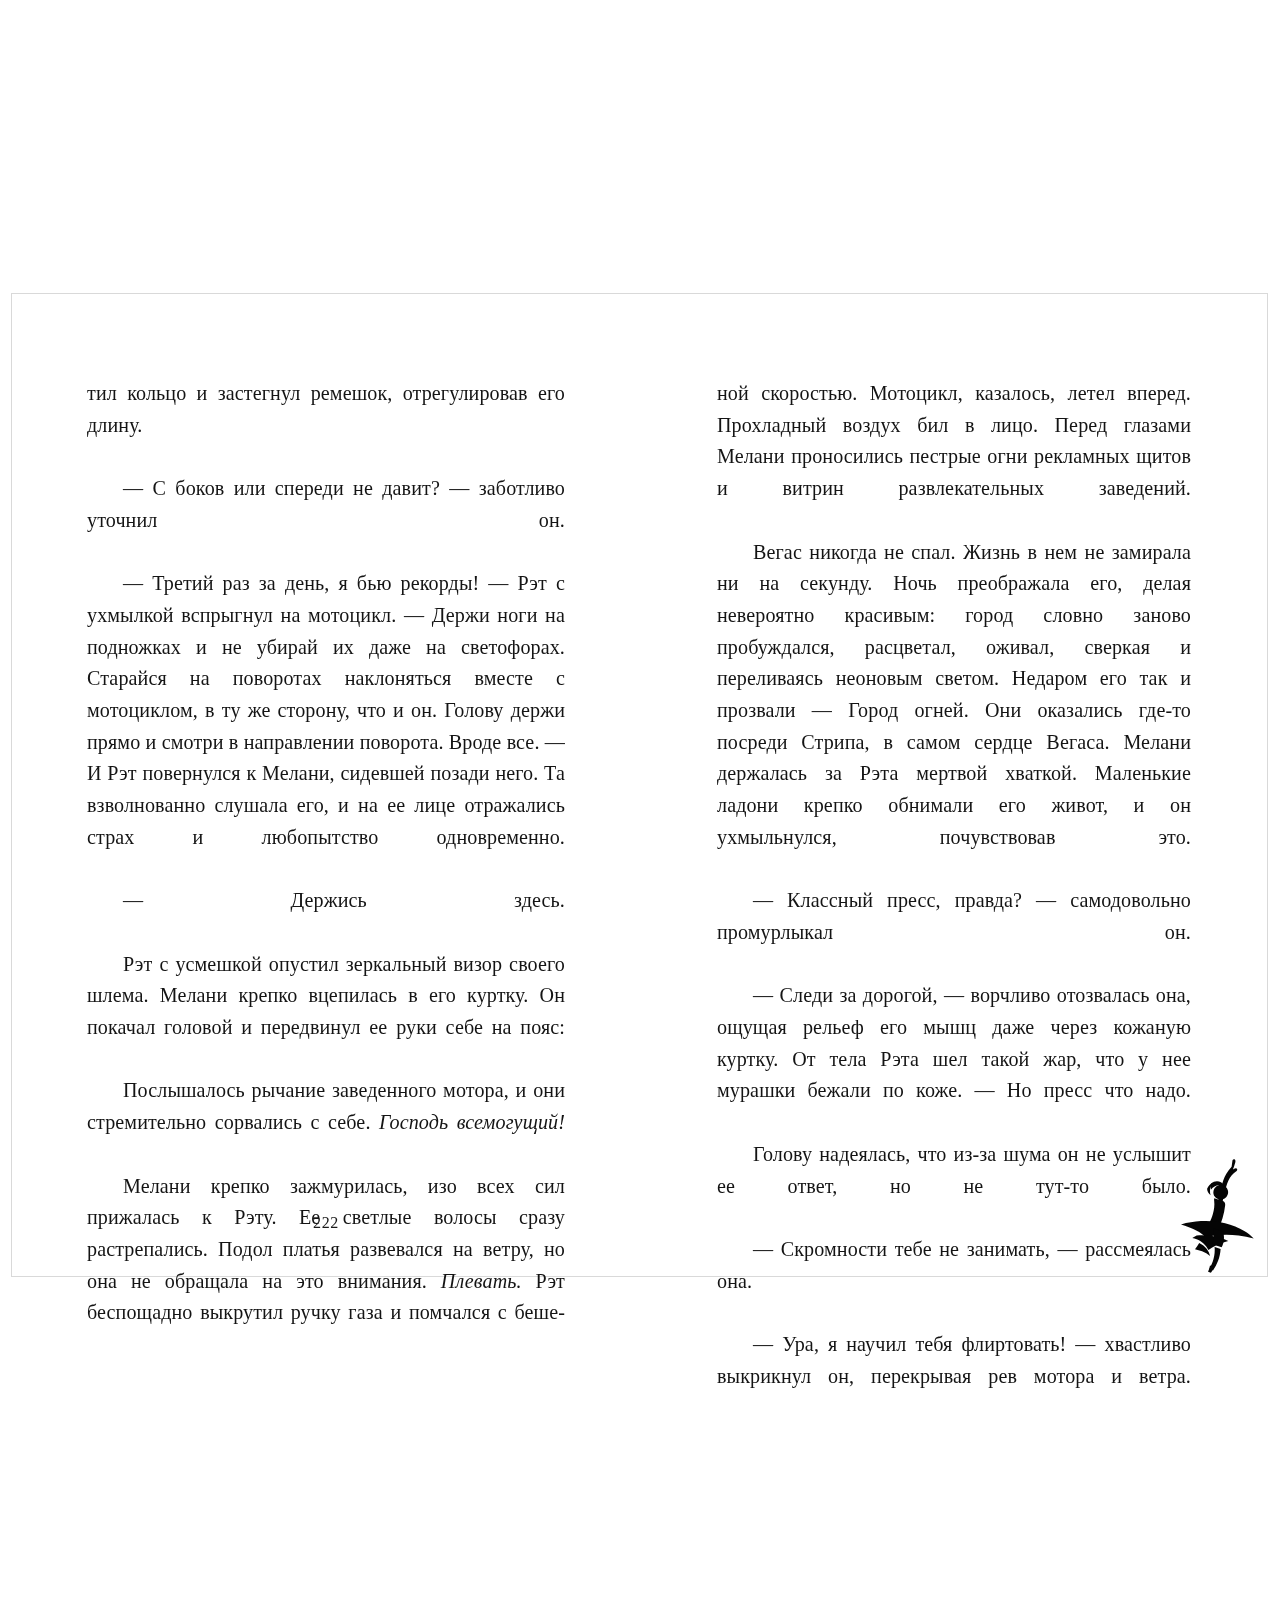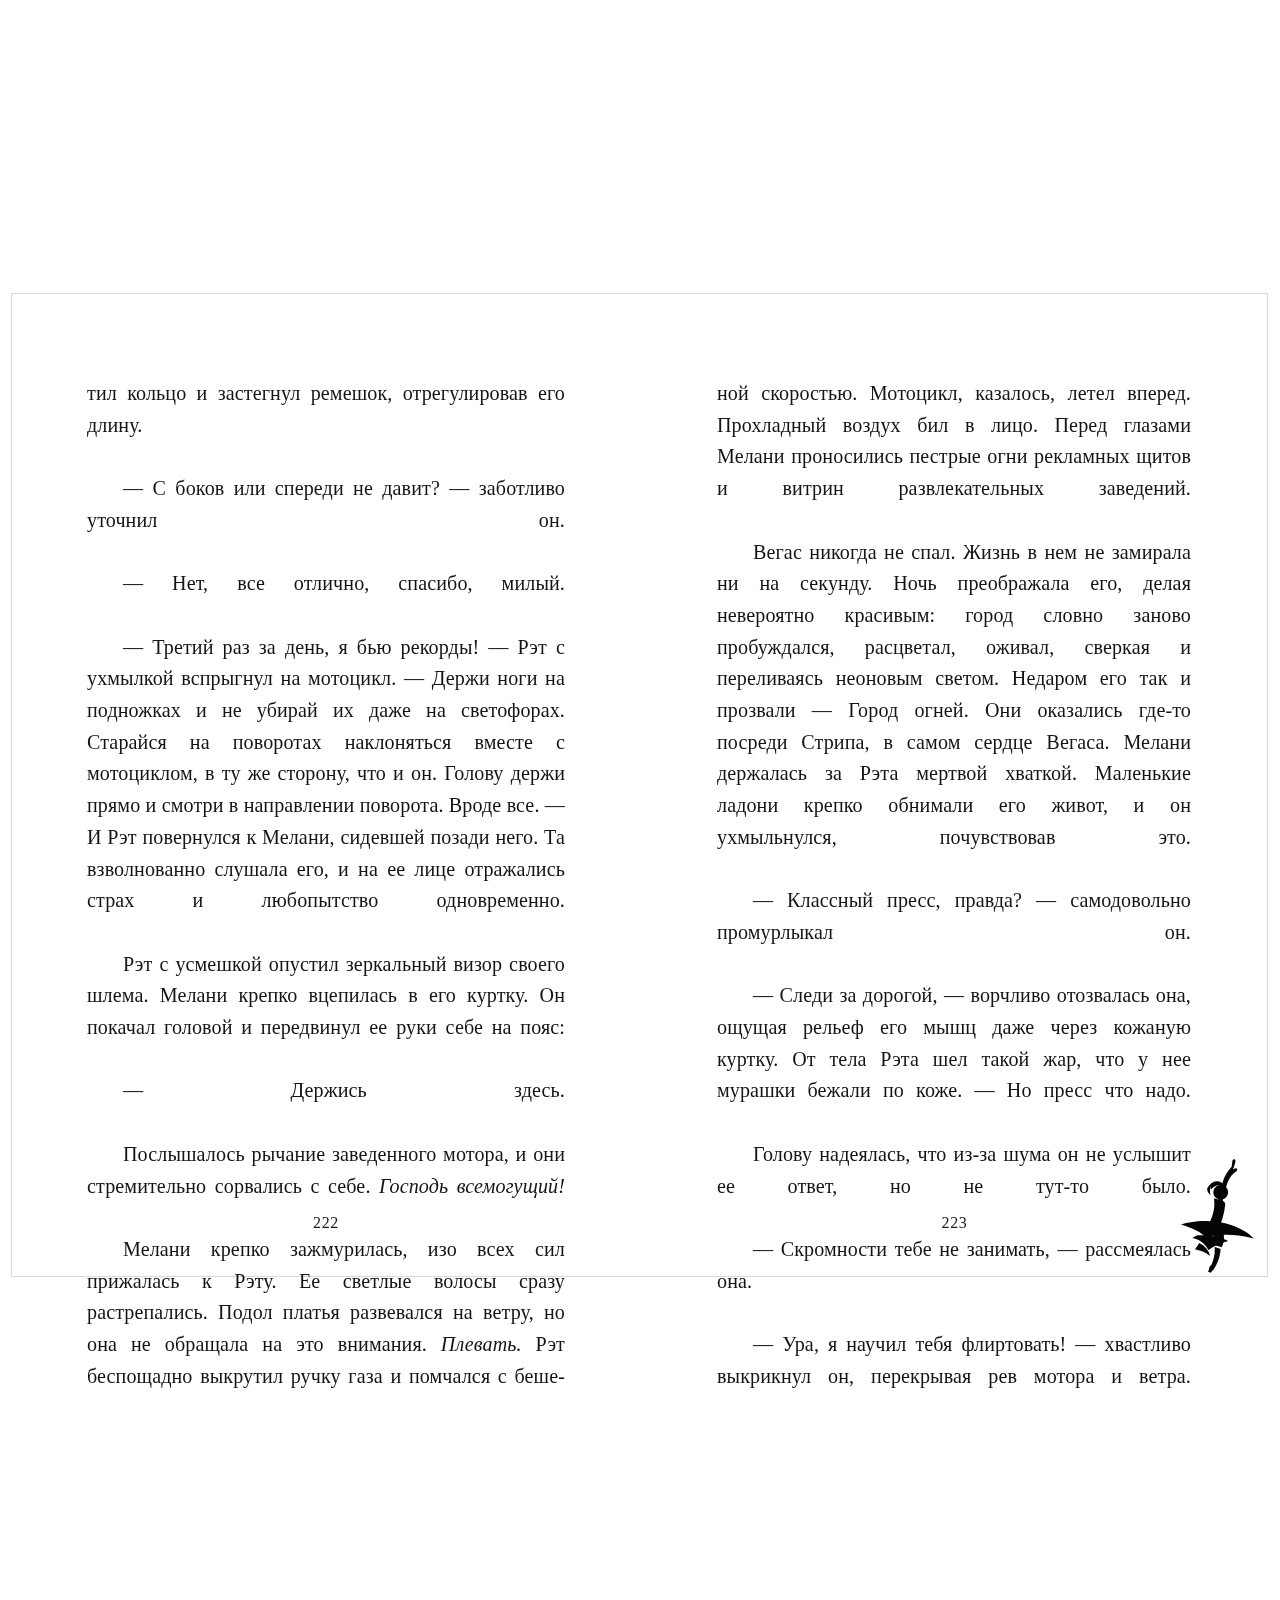--- a/index.html
+++ b/index.html
@@ -95,41 +95,39 @@
 </style>
 </head>
 <body>
 
 <div id="book-spread" style="border-color: rgb(217, 217, 217); background: rgb(255, 255, 255); padding-left: 8px;">
 
   <div class="page" id="page-left">
     <div class="text-block" id="left-text-block">
         <p class="para cont"><span>тил кольцо и застегнул ремешок, отрегулировав его длину.</span></p>
         <p class="para"><span>— С боков или спереди не давит? — заботливо уточнил он.</span></p>
-        <p class="para"><span>— Нет, все отлично, спасибо, милый.</span></p>
         <p class="para"><span>— Третий раз за день, я бью рекорды! — Рэт с ухмылкой вспрыгнул на мотоцикл. — Держи ноги на подножках и не убирай их даже на светофорах. Старайся на поворотах наклоняться вместе с мотоциклом, в ту же сторону, что и он. Голову держи прямо и смотри в направлении поворота. Вроде все. — И Рэт повернулся к Мелани, сидевшей позади него. Та взволнованно слушала его, и на ее лице отражались страх и любопытство одновременно.</span></p>
+        <p class="para"><span>— Держись здесь.</span></p>
         <p class="para"><span>Рэт с усмешкой опустил зеркальный визор своего шлема. Мелани крепко вцепилась в его куртку. Он покачал головой и передвинул ее руки себе на пояс:</span></p>
-        <p class="para"><span>— Держись здесь.</span></p>
         <p class="para"><span>Послышалось рычание заведенного мотора, и они стремительно сорвались с себе. </span><em>Господь всемогущий!</em></p>
         <p class="para"><span>Мелани крепко зажмурилась, изо всех сил прижалась к Рэту. Ее светлые волосы сразу растрепались. Подол платья развевался на ветру, но она не обращала на это внимания. </span><em>Плевать.</em><span> Рэт беспощадно выкрутил ручку газа и помчался с беше-</span></p>
       </div>
     <div class="folio">222</div>
   </div>
 
   <div class="page" id="page-right">
     <div class="text-block" id="right-text-block">
         <p class="para cont"><span>ной скоростью. Мотоцикл, казалось, летел вперед. Прохладный воздух бил в лицо. Перед глазами Мелани проносились пестрые огни рекламных щитов и витрин развлекательных заведений.</span></p>
         <p class="para"><span>Вегас никогда не спал. Жизнь в нем не замирала ни на секунду. Ночь преображала его, делая невероятно красивым: город словно заново пробуждался, расцветал, оживал, сверкая и переливаясь неоновым светом. Недаром его так и прозвали — Город огней. Они оказались где-то посреди Стрипа, в самом сердце Вегаса. Мелани держалась за Рэта мертвой хваткой. Маленькие ладони крепко обнимали его живот, и он ухмыльнулся, почувствовав это.</span></p>
         <p class="para"><span>— Классный пресс, правда? — самодовольно промурлыкал он.</span></p>
         <p class="para"><span>— Следи за дорогой, — ворчливо отозвалась она, ощущая рельеф его мышц даже через кожаную куртку. От тела Рэта шел такой жар, что у нее мурашки бежали по коже. — Но пресс что надо.</span></p>
         <p class="para"><span>Голову надеялась, что из-за шума он не услышит ее ответ, но не тут-то было.</span></p>
         <p class="para"><span>— Скромности тебе не занимать, — рассмеялась она.</span></p>
         <p class="para"><span>— Ура, я научил тебя флиртовать! — хвастливо выкрикнул он, перекрывая рев мотора и ветра.</span></p>
       </div>
-    <div class="folio">223</div>
 
     <div id="ballerina-ornament">
       <svg viewBox="0 0 92 118" xmlns="http://www.w3.org/2000/svg" aria-hidden="true">
         <g fill="#050505">
 
           <path d="M63.5 5.2 c0.9 -1.4 2.6 -1.1 2.9 0.5 c0.2 1.1 -0.3 2.2 -0.6 3.3 c-0.5 1.9 -1.1 3.8 -1.9 5.6
                    c0.9 -0.5 1.8 -1.1 2.8 -1.3 c1.2 -0.2 2 1.2 1.3 2.2 c-0.7 1.1 -2 1.7 -3 2.5
                    c-1.6 1.3 -3 2.9 -4.1 4.7 c-2.3 3.8 -3.6 8.1 -4.6 12.4 c-0.9 3.9 -1.6 7.9 -2.8 11.7
                    l-4.3 -1.5 c1.4 -4.4 2.1 -9 3.2 -13.5 c1.1 -4.4 2.5 -8.8 4.8 -12.7 c1.5 -2.6 3.4 -5 5.4 -7.3
                    c0.4 -2.2 0.5 -4.5 0.9 -6.6 z"></path>

